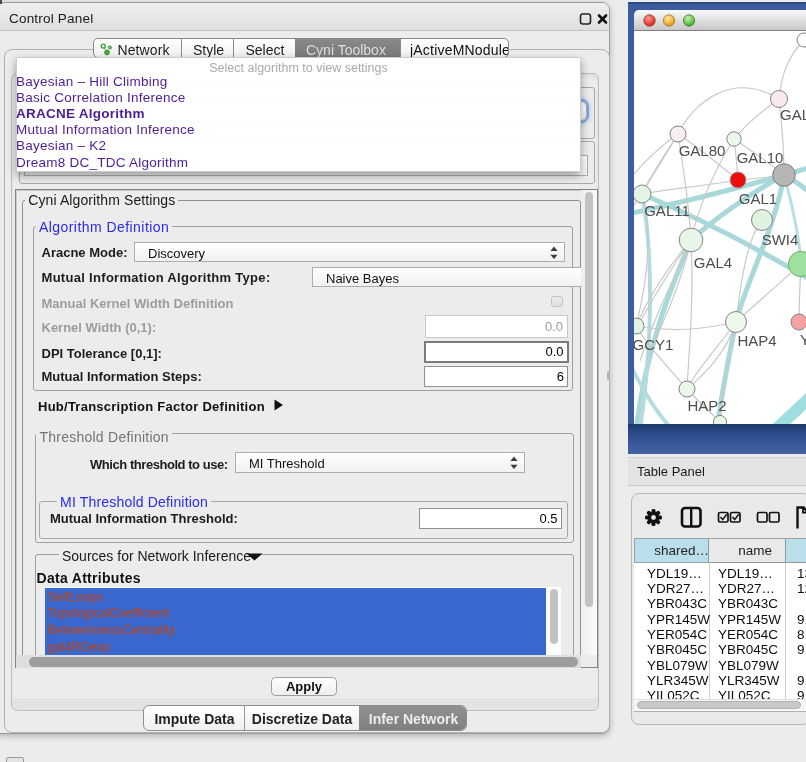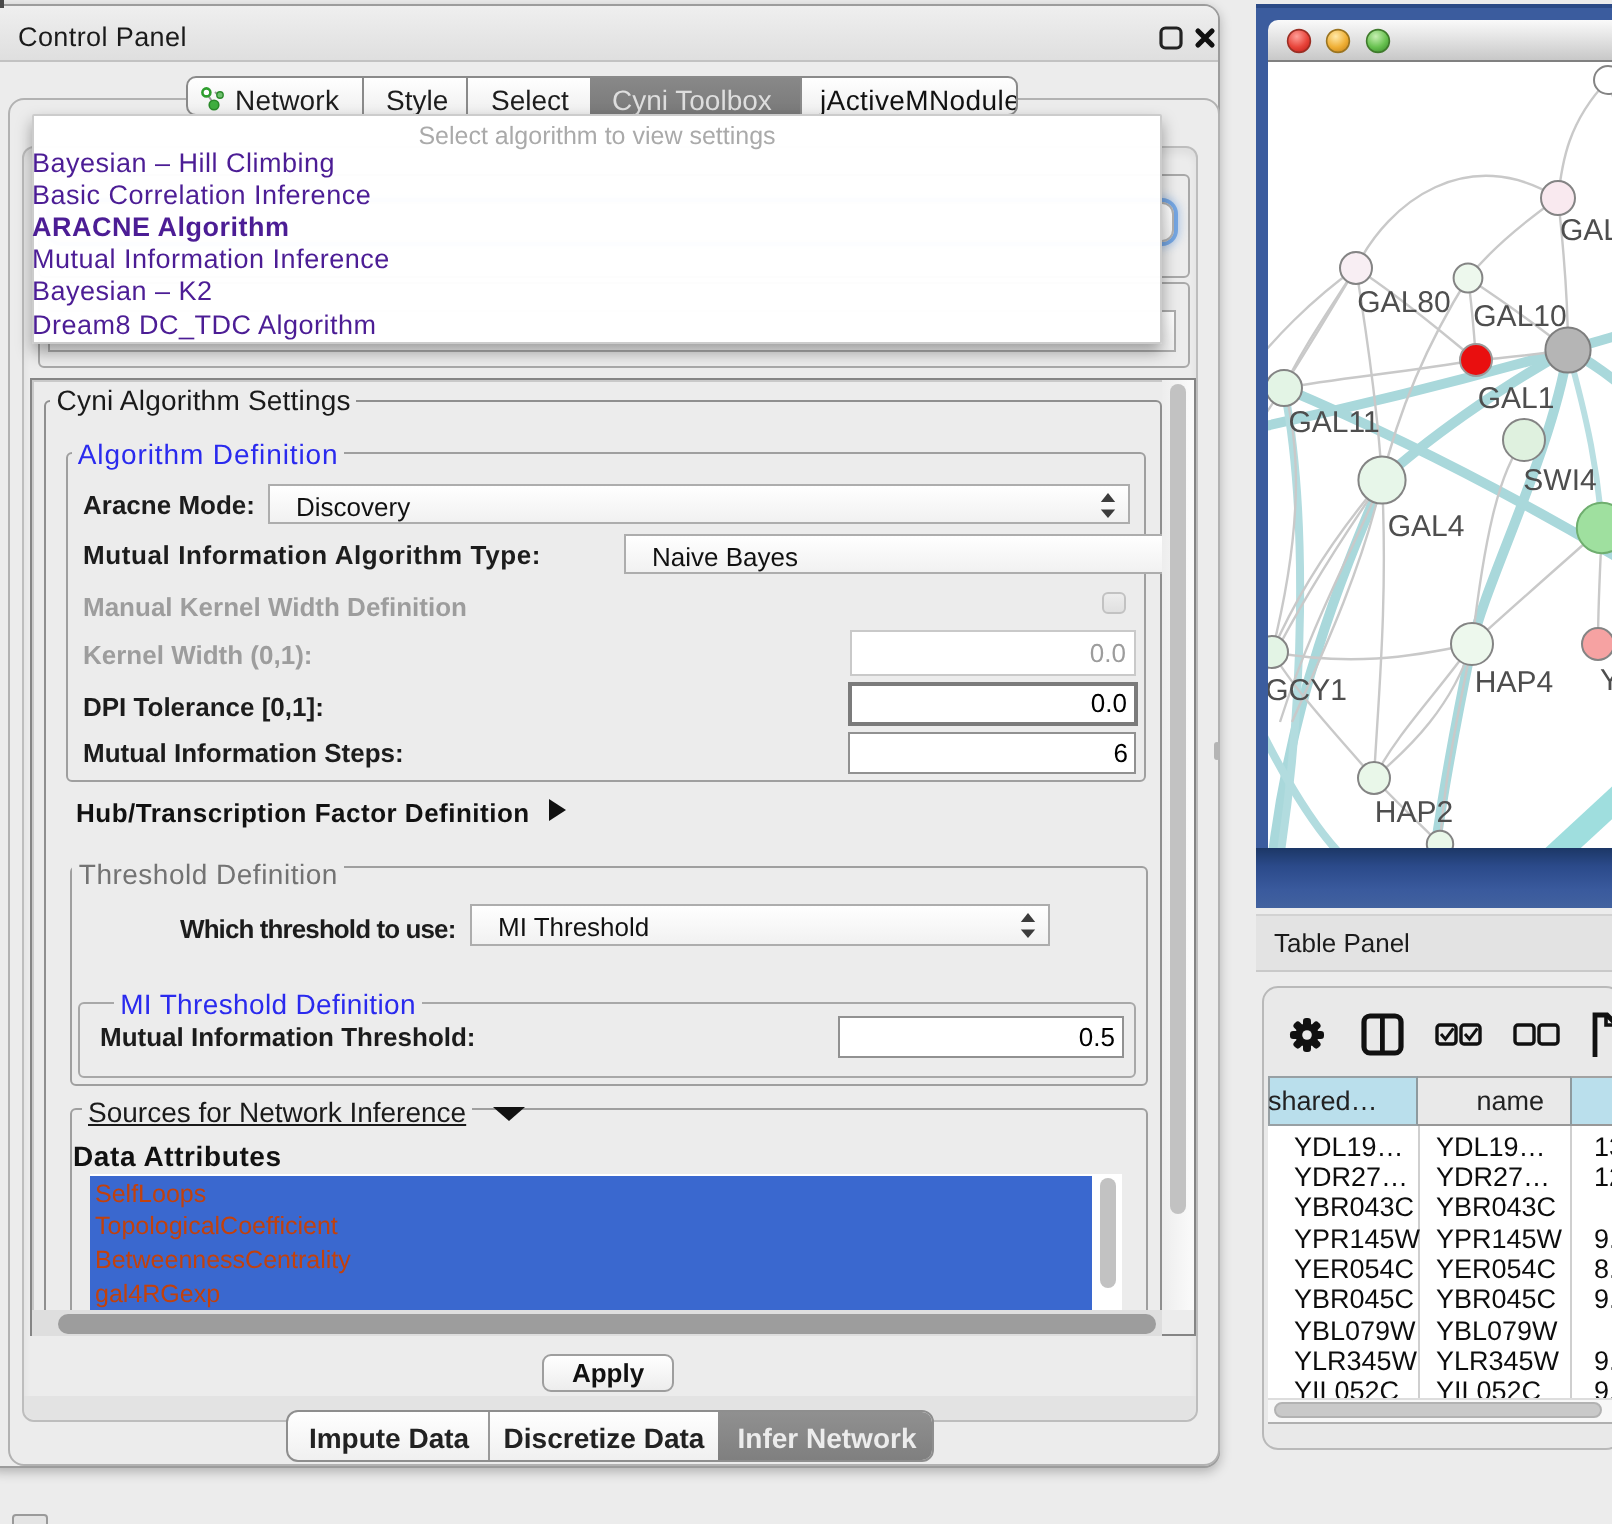--- a/index.html
+++ b/index.html
@@ -115,21 +115,21 @@
         <path d="M5 13 L1.4 8.8 H8.6 Z" fill="#3c3c3c"></path>
       </svg>
   </div>
 
   <div class="grp" style="left:23.2px; top:311px; width:528.8px; height:38px; border-color:#a8a8a8;"></div>
   <div class="gt" style="left:25.1px; top:304.5px; color:#2a2aee; letter-spacing:0.18px;margin-left:16px;">MI Threshold Definition</div>
   <div class="lbl abs" style="left:34px; top:321px;">Mutual Information Threshold:</div>
   <div class="fld" style="left:403px; top:318px; width:143px; height:21px; border:1px solid #919191; color:#000; line-height:19px; padding-right:3.5px;">0.5</div>
 
   <div class="grp" style="left:19px; top:364.4px; width:538.5px; height:130px;"></div>
-  <div class="gt" style="left:25px; top:358.5px; color:#1a1a1a;text-decoration:underline;">Sources for Network Inference</div>
+  <div class="gt" style="left:43px; top:358.5px; color:#1a1a1a;">Sources for Network Inference</div>
   <svg class="abs" style="left:229.5px; top:363px;" width="17" height="8" viewBox="0 0 17 8">
       <path d="M0.5 0.5 H16.5 L8.5 7.5 Z" fill="#111"></path>
     </svg>
 
   <div class="abs" style="left:20.5px; top:380px; font-size:14px; font-weight:bold; color:#111; letter-spacing:0.3px;">Data Attributes</div>
 
   <div class="abs" style="left:29px; top:396.5px; width:515.5px; height:68.5px; background:#fff;"></div>
   <div class="abs" style="left:29px; top:397.5px; width:500.7px; height:67px; background:#3a68cf;"></div>
   <div class="abs" style="left:31.5px; top:398.5px; font-size:12.5px; color:#c2410c; line-height:16.9px; white-space:nowrap;">SelfLoops<br>TopologicalCoefficient<br>BetweennessCentrality<br>gal4RGexp</div>
   <div class="abs" style="left:534px; top:398.5px; width:8px; height:55px; background:#c2c2c2; border-radius:4px;"></div>
@@ -300,21 +300,21 @@
 
   <path d="M153.5 23.5 v-21 h6 l4 4" fill="none" stroke="#111" stroke-width="2.4"></path>
     <path d="M159 2.5 v5 h5" fill="none" stroke="#111" stroke-width="1.8"></path>
 </svg>
 
 <div class="abs" id="ttable" style="left:634px; top:538px; width:172px; height:173px; background:#fff; overflow:hidden;">
 
   <div class="abs" style="left:0; top:0; width:75px; height:25px; background:#badfec; border:1px solid #98a0a4; border-right:1px solid #8e9a9e;"></div>
   <div class="abs" style="left:75px; top:0; width:76px; height:25px; background:#e9e9e9; border-top:1px solid #a2a2a2; border-bottom:1px solid #989898;"></div>
   <div class="abs" style="left:151px; top:0; width:21px; height:25px; background:#badfec; border-top:1px solid #a2a2a2; border-bottom:1px solid #989898; border-left:1px solid #8e9a9e;"></div>
-  <div class="abs" style="left:0; top:5px; width:75px; font-size:13.5px; color:#222;">shared…</div>
+  <div class="abs" style="left:0; top:5px; width:75px; text-align:right; font-size:13.5px; color:#222;">shared…</div>
   <div class="abs" style="left:75px; top:5px; width:63px; text-align:right; font-size:13.5px; color:#222;">name</div>
 
   <div class="abs" style="left:75px; top:25px; width:1px; height:148px; background:#cfcfcf;"></div>
   <div class="abs" style="left:151px; top:25px; width:1px; height:148px; background:#cfcfcf;"></div>
 
   <div class="abs" style="left:13px; top:27.5px; font-size:13.5px; color:#0d0d0d; line-height:15.35px; white-space:nowrap;">YDL19…<br>YDR27…<br>YBR043C<br>YPR145W<br>YER054C<br>YBR045C<br>YBL079W<br>YLR345W<br>YIL052C</div>
   <div class="abs" style="left:84px; top:27.5px; font-size:13.5px; color:#0d0d0d; line-height:15.35px; white-space:nowrap;">YDL19…<br>YDR27…<br>YBR043C<br>YPR145W<br>YER054C<br>YBR045C<br>YBL079W<br>YLR345W<br>YIL052C</div>
   <div class="abs" style="left:163px; top:27.5px; font-size:13.5px; color:#0d0d0d; line-height:15.35px; white-space:nowrap;">13<br>12<br><br>9.<br>8.<br>9.<br><br>9.<br>9.</div>
 </div>
 

